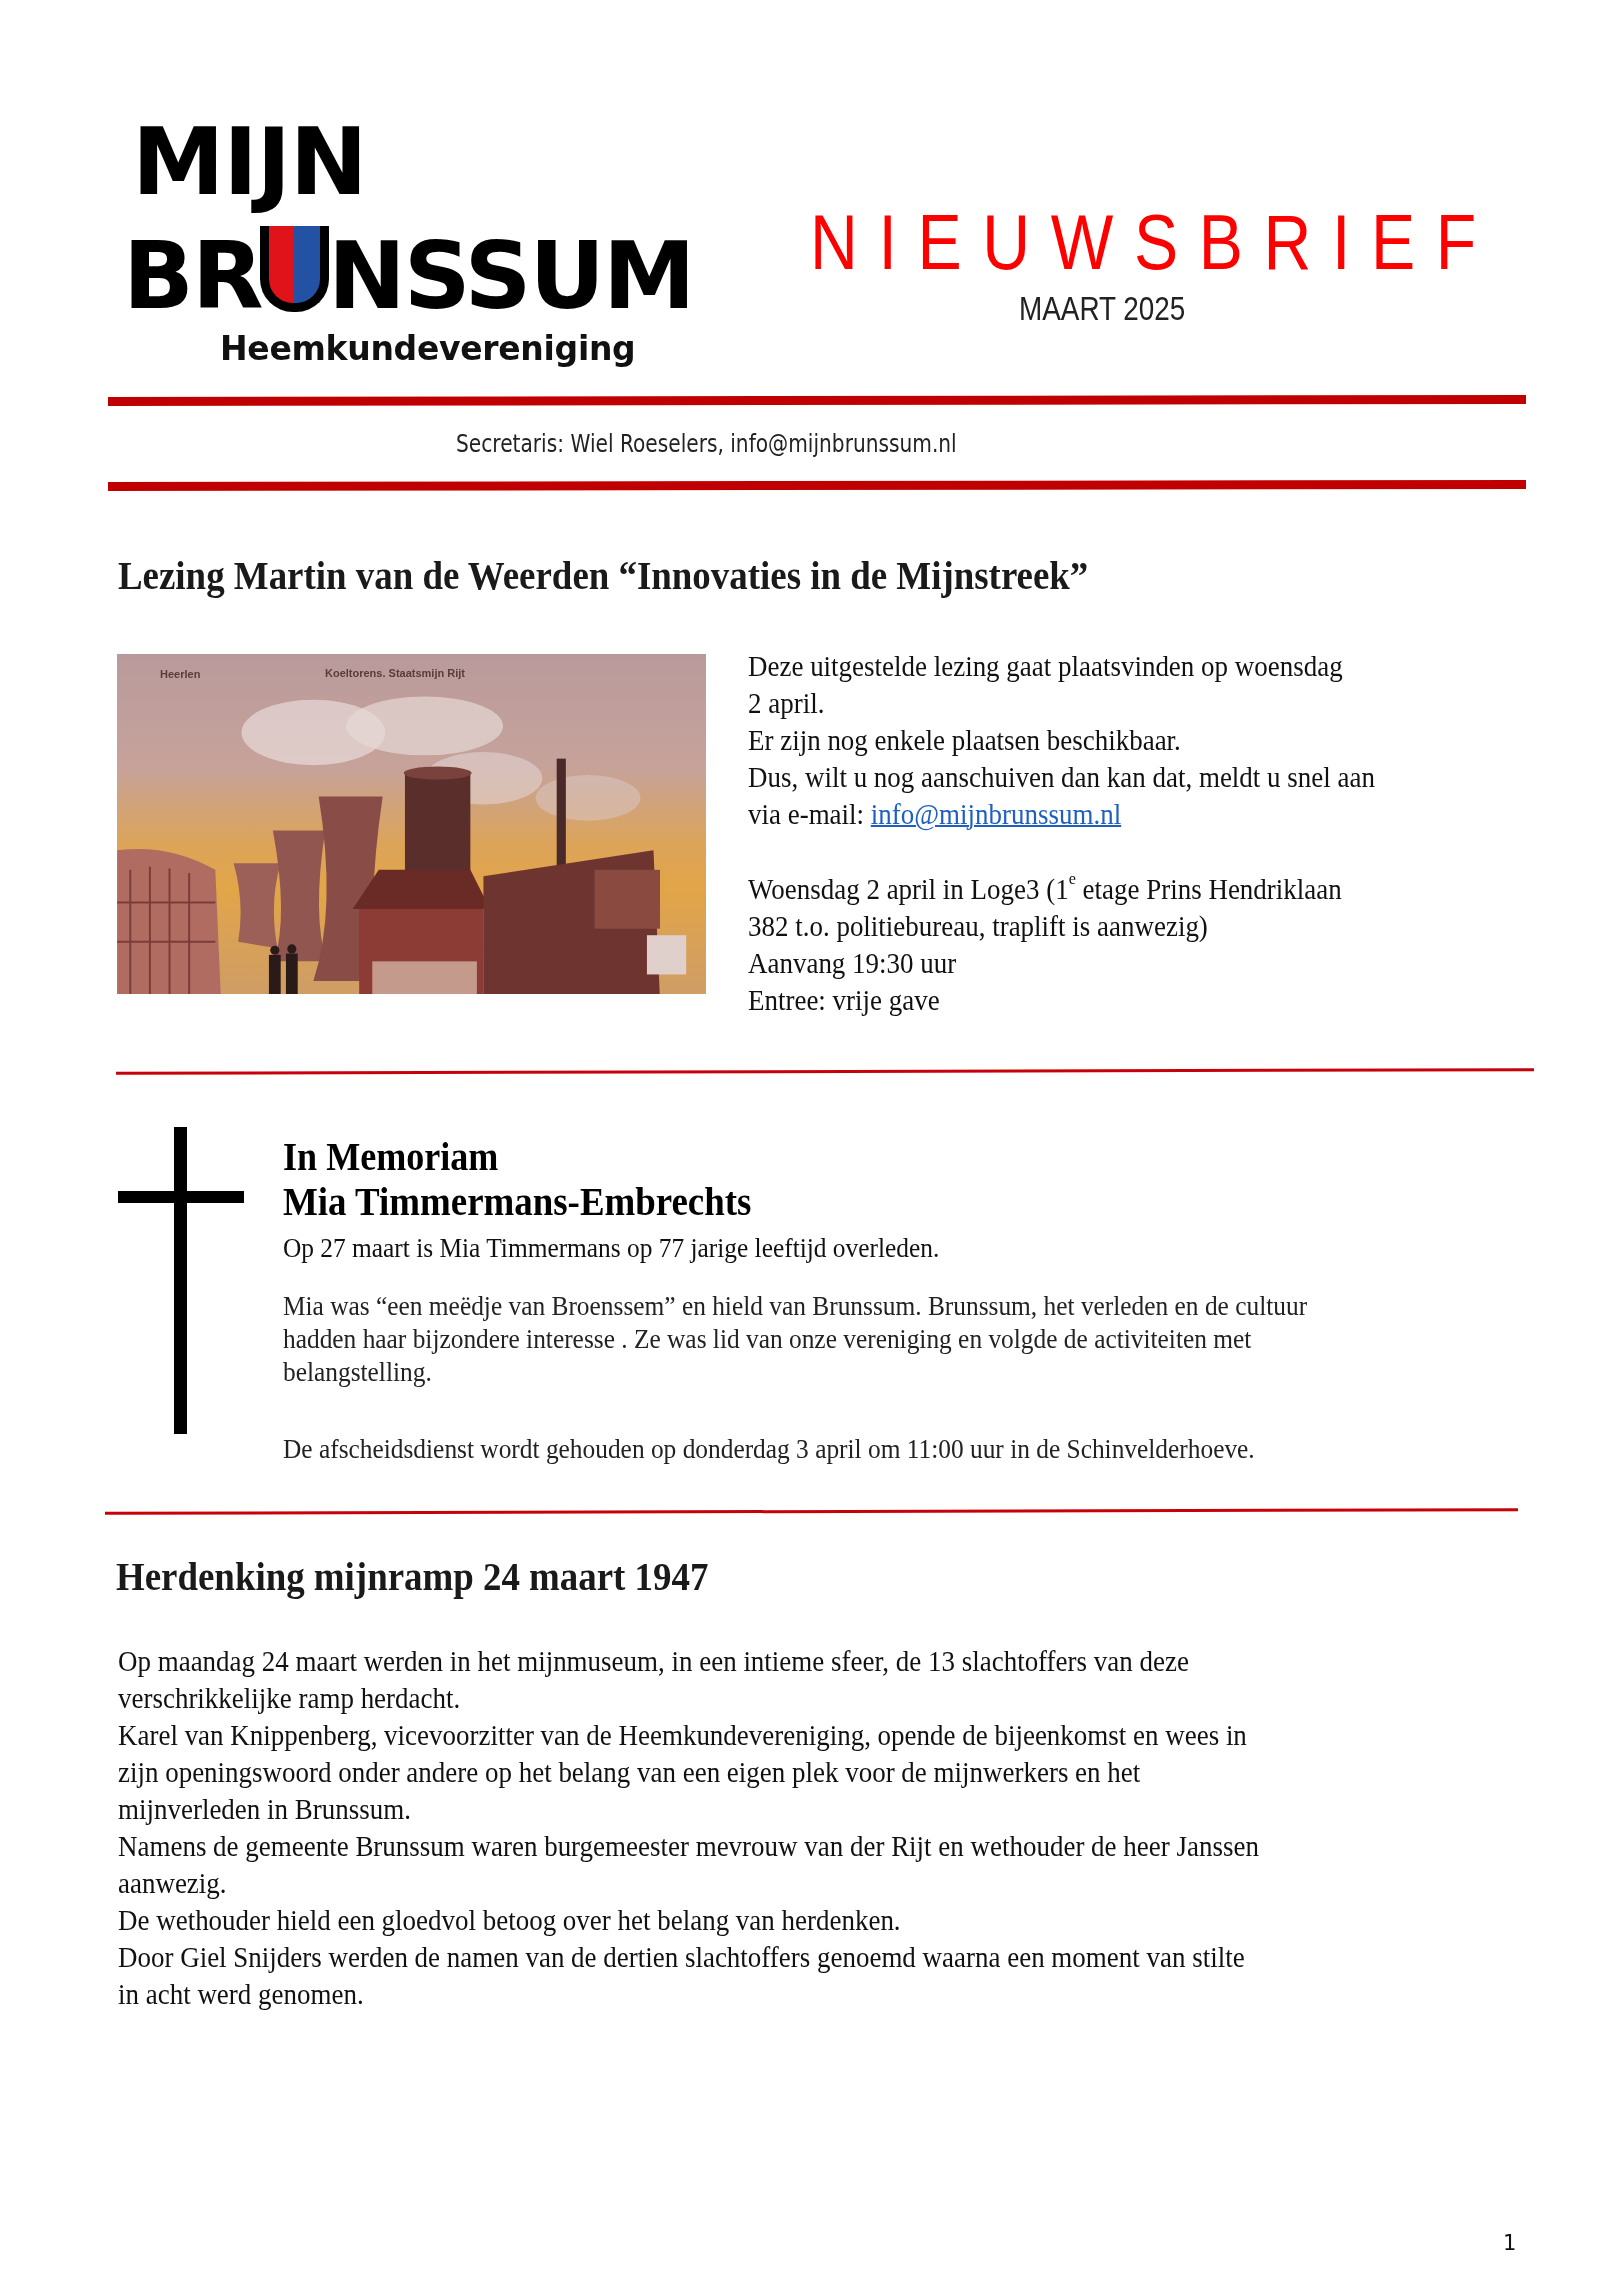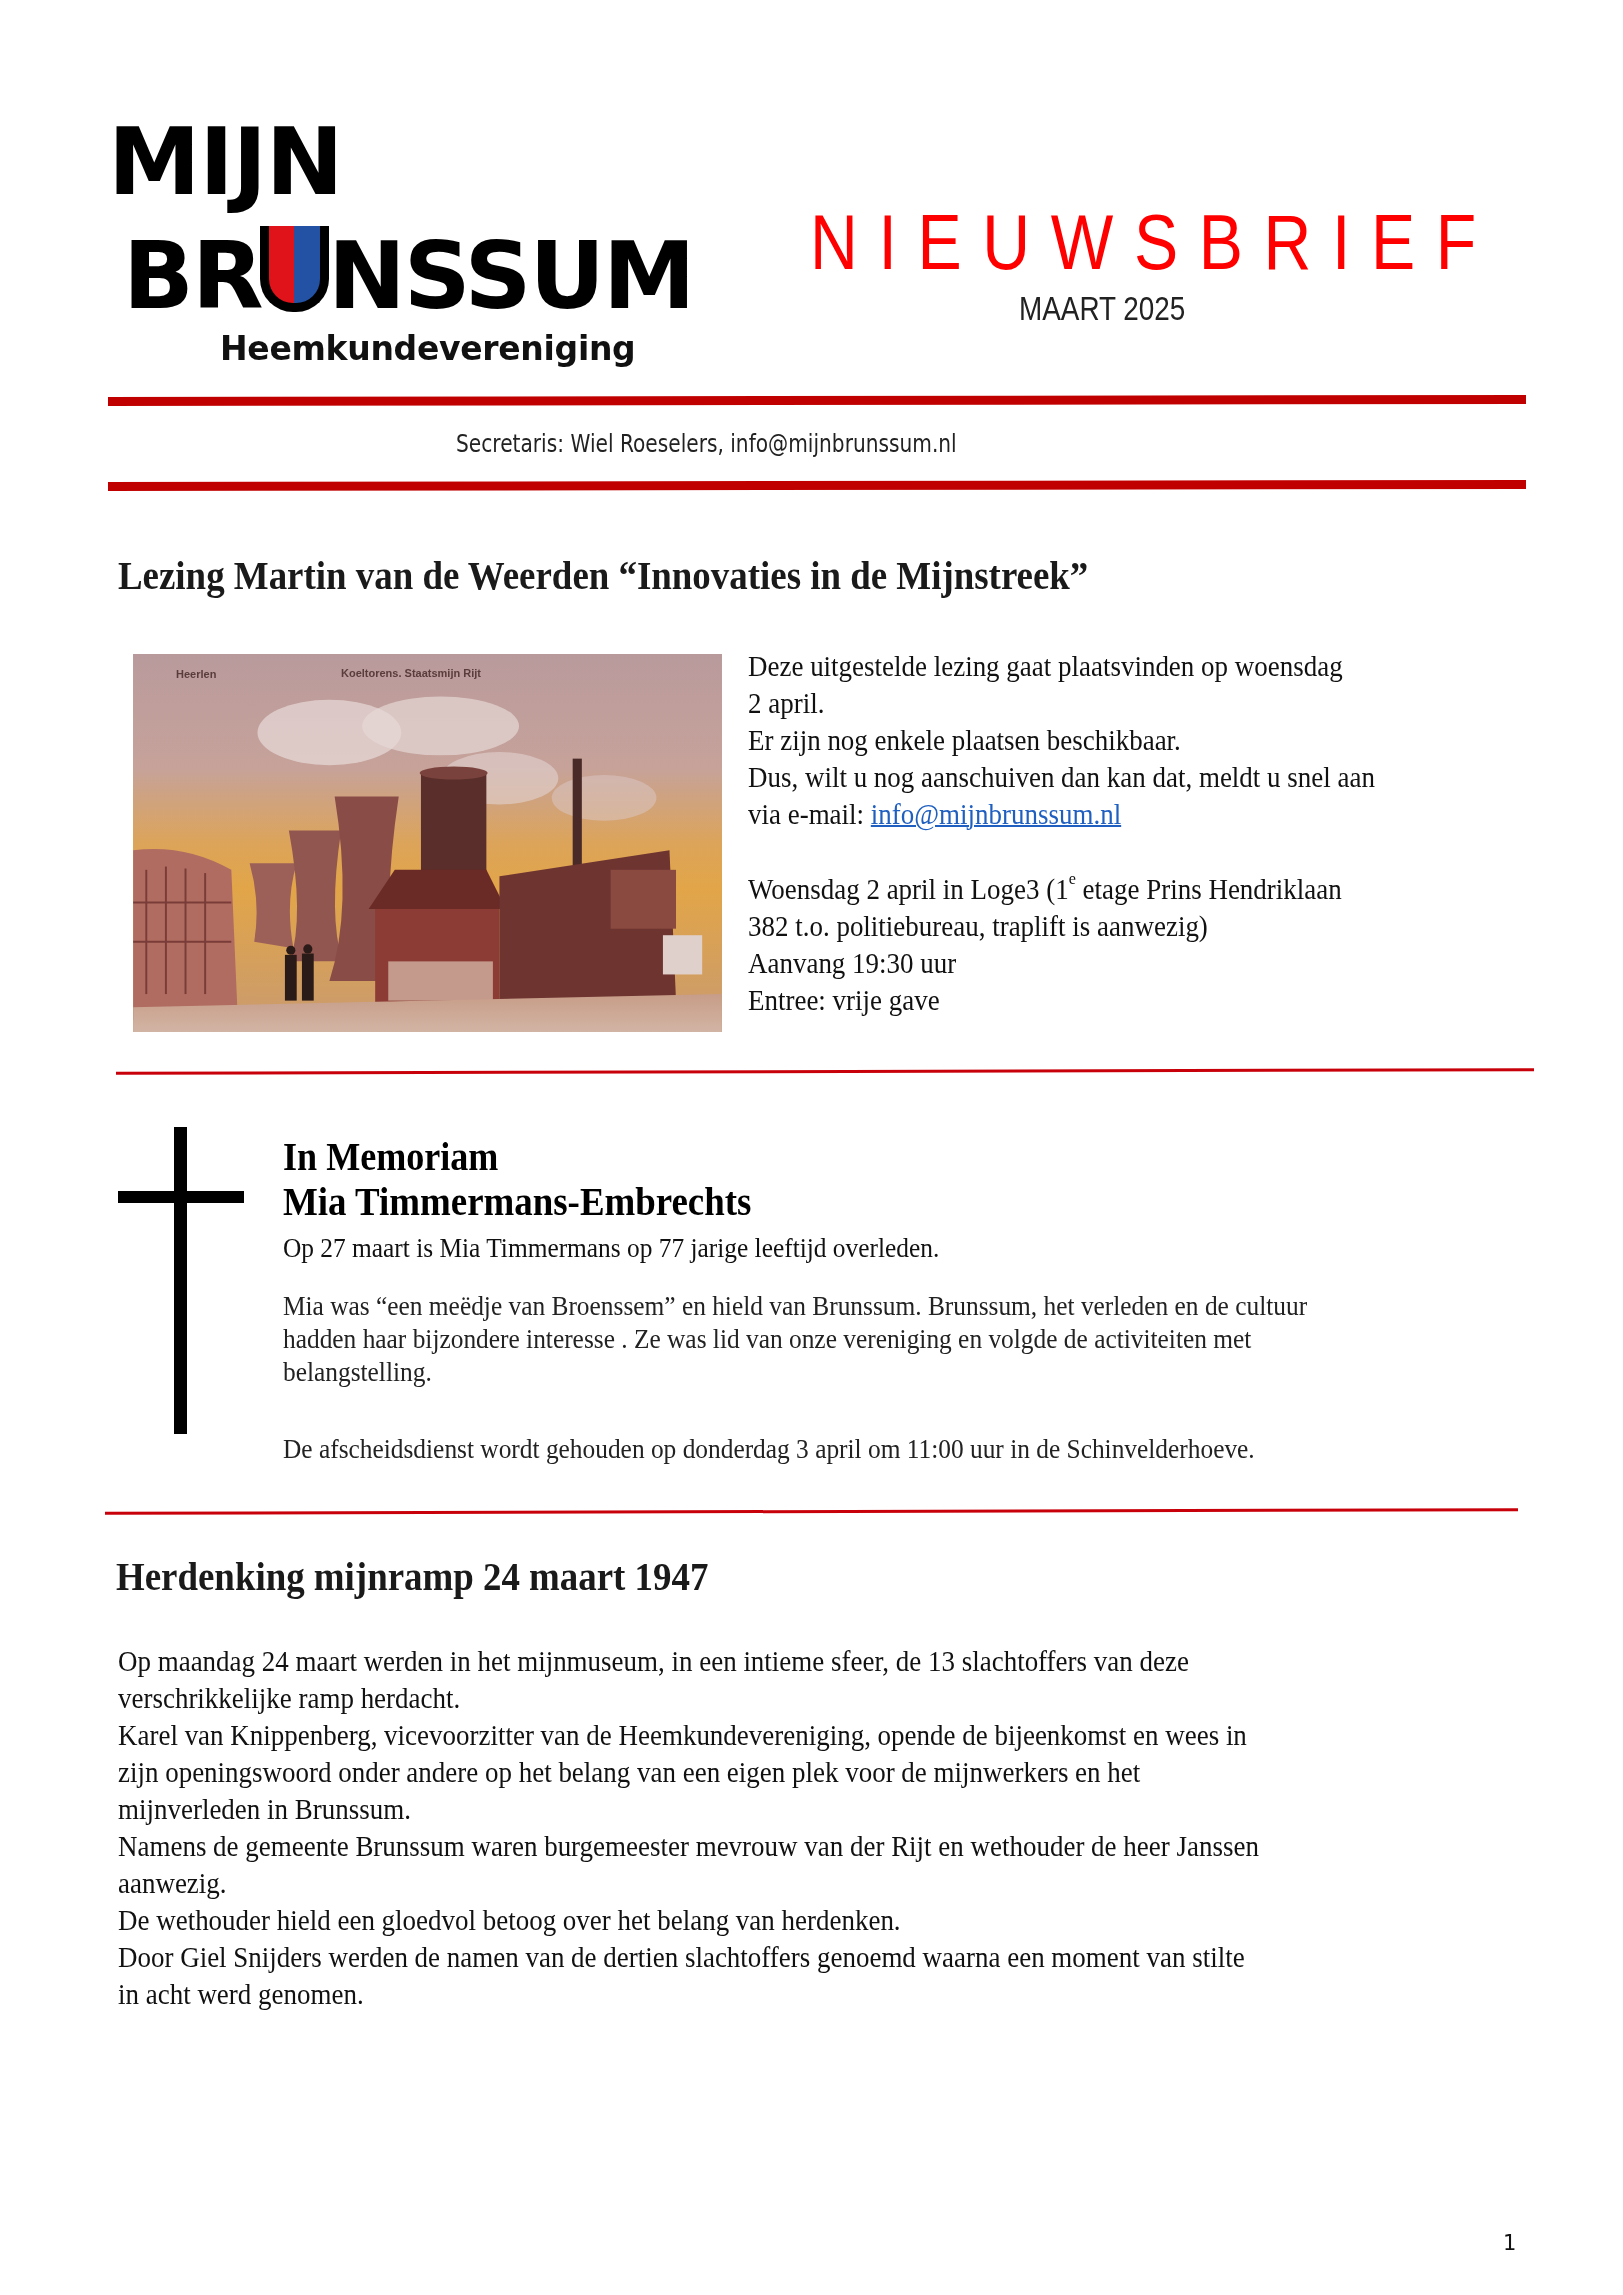--- a/index.html
+++ b/index.html
@@ -3,21 +3,21 @@
 <meta charset="utf-8">
 <style>
   html, body { margin: 0; padding: 0; }
   body {
     width: 1623px; height: 2295px; background: #ffffff; position: relative; overflow: hidden;
     font-family: "Liberation Serif", serif; color: #111;
   }
   .abs { position: absolute; }
   
   .logo-line { font-family: "DejaVu Sans", sans-serif; font-weight: bold; color: #000; line-height: 1; white-space: nowrap; }
-  #logo-mijn { left: 108px; top: 116px; font-size: 93px; letter-spacing: -1.3px; transform: scaleY(1.0); }
+  #logo-mijn { left: 132px; top: 116px; font-size: 93px; letter-spacing: -1.3px; transform: scaleY(1.0); }
   #logo-brunssum { left: 123px; top: 226px; font-size: 93px; letter-spacing: -2px; }
   #logo-sub { left: 220px; top: 329px; font-size: 33px; font-weight: bold; font-family: "DejaVu Sans", sans-serif; color: #111; letter-spacing: -0.3px; }
   .shield {
     display: inline-block; width: 51px; height: 77px; vertical-align: -3.9px;
     border: 9.2px solid #000; border-top: none; border-radius: 0 0 33px 33px;
     background: linear-gradient(to right, #e0131a 0 50%, #2352a5 50% 100%);
     margin: 0 -1.3px; box-sizing: content-box;
   }
   
   #title { left: 810px; top: 204px; font-family: "Liberation Sans", sans-serif; font-size: 77px; color: #ff0000; letter-spacing: 24px; line-height: 1; transform: scaleX(0.86); transform-origin: left top; white-space: nowrap; }
@@ -42,21 +42,21 @@
   #lezing-details { left: 748px; top: 871px; }
   #memoriam-intro { left: 283px; top: 1232px; font-size: 27px; line-height: 33px; transform: scaleX(0.94); }
   #memoriam-body { left: 283px; top: 1290px; font-size: 27px; line-height: 33px; transform: scaleX(0.94); color: #222; }
   #memoriam-service { left: 283px; top: 1433px; font-size: 27px; line-height: 33px; transform: scaleX(0.94); color: #222; }
   #herdenking-text { left: 118px; top: 1643px; }
   a.mail { color: #1f5fbf; text-decoration: underline; text-decoration-thickness: 2px; }
   sup { font-size: 60%; vertical-align: top; line-height: 1; position: relative; top: -1.3px; }
   .line { display: block; }
   
   #photo {
-    left: 133px; top: 654px; width: 589px; height: 378px; overflow: hidden;
+    left: 117px; top: 654px; width: 589px; height: 340px; overflow: hidden;
     background: linear-gradient(180deg, #bfa0a0 0%, #c8a49c 25%, #d9a86c 45%, #e0a84c 55%, #c89a74 75%, #cdb0a0 100%);
   }
   #photo .cap { position: absolute; font-family: "Liberation Sans", sans-serif; font-size: 11px; color: #5a3c3c; font-weight: bold; }
   
   #cross-v { left: 174px; top: 1127px; width: 13px; height: 307px; background: #000; }
   #cross-h { left: 118px; top: 1191px; width: 126px; height: 12.4px; background: #000; }
   #page-number { left: 1503px; top: 2231px; font-family: "DejaVu Sans", sans-serif; font-size: 21px; color: #111; }
 </style>
 </head>
 <body>

